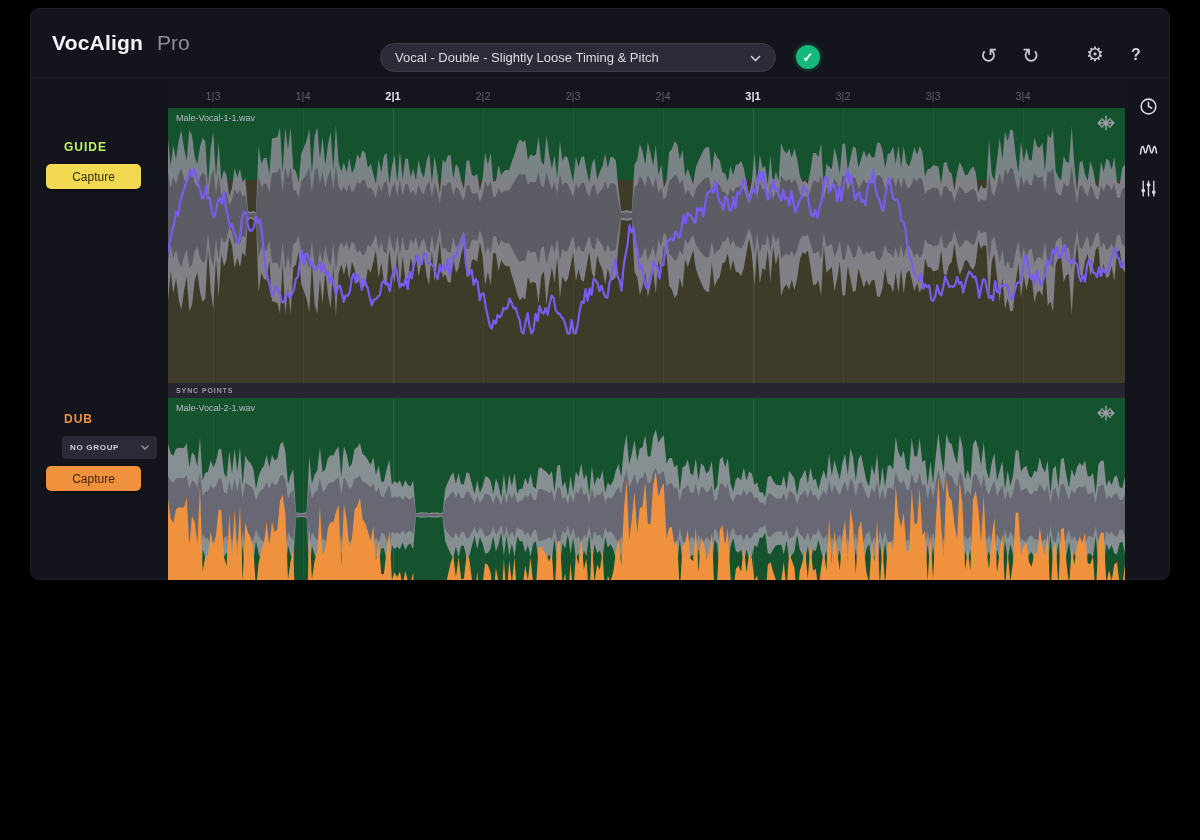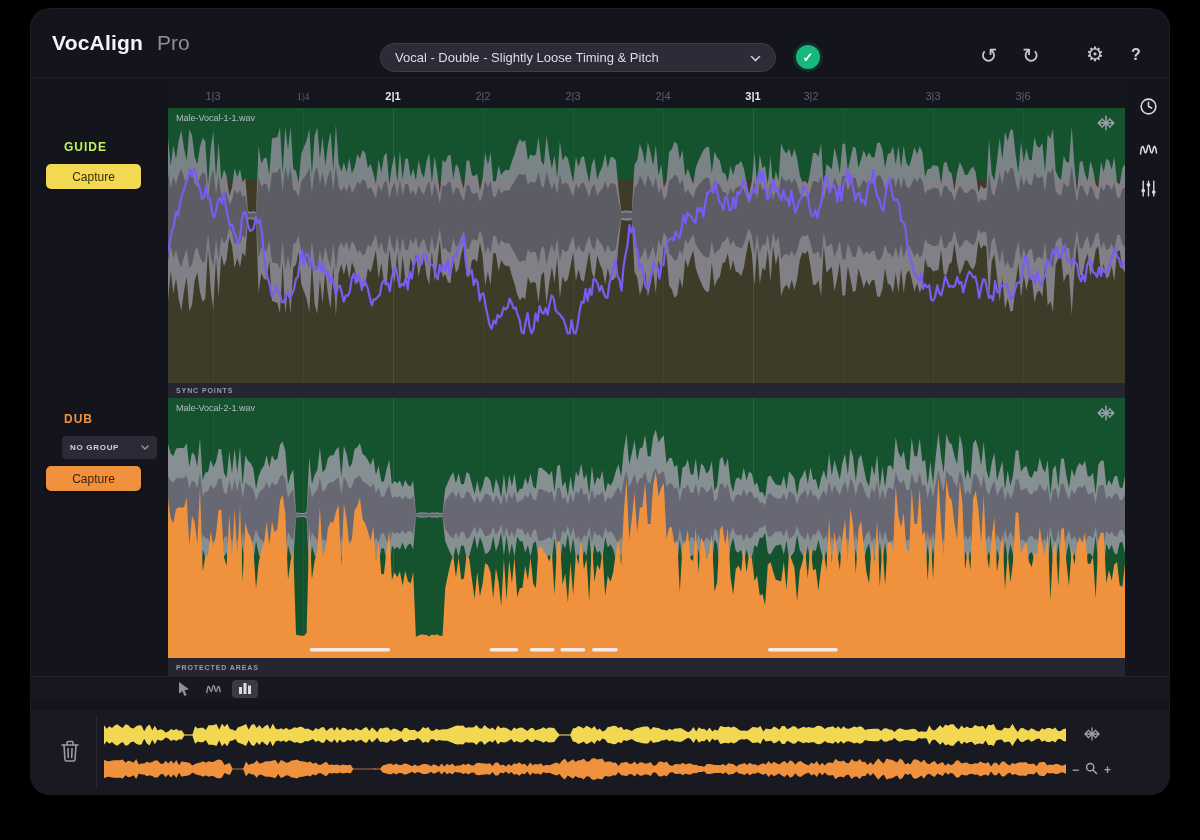--- a/index.html
+++ b/index.html
@@ -1,19 +1,19 @@
 <!DOCTYPE html>
 <html><head>
 <meta charset="utf-8">
 <style>
   *{box-sizing:border-box;margin:0;padding:0}
   html,body{width:1200px;height:840px}
   body{background:#000;font-family:"Liberation Sans",sans-serif;position:relative;overflow:hidden}
-  .window{position:absolute;left:30px;top:8px;width:1140px;height:787px;background:#14141c;
-    border-radius:20px;overflow:hidden;
+  .window{position:absolute;left:30px;top:8px;width:1140px;height:572px;background:#14141c;
+    border-radius:9px;overflow:hidden;
     box-shadow:0 25px 70px rgba(0,0,0,.9), inset 0 0 0 1px rgba(255,255,255,.045)}
 
   
   .topbar{position:absolute;top:0;left:0;width:100%;height:70px;border-bottom:1px solid rgba(255,255,255,.04)}
   .logo{position:absolute;left:22px;top:0;height:70px;display:flex;align-items:center;font-size:21px}
   .logo .name{color:#f4f4f8;font-weight:700;letter-spacing:.2px}
   .logo .edition{color:#8f8f9b;font-weight:400;margin-left:14px}
   .preset{position:absolute;left:350px;top:35px;width:396px;height:29px;background:#2c2c38;
     border:1px solid #3e3e4a;border-radius:15px;display:flex;align-items:center;justify-content:space-between;
     padding:0 14px;color:#dcdce4;font-size:13px;cursor:pointer;font-family:inherit}
@@ -113,29 +113,29 @@
       <svg width="8" height="5" viewBox="0 0 8 5" fill="none" stroke="#9a9aa6" stroke-width="1.3" stroke-linecap="round">
           <polyline points="1,1 4,4 7,1"></polyline>
         </svg>
     </span>
   </button>
   <button class="capture dub">Capture</button>
 
   <div class="tracks">
     <div class="ruler">
         <span class="ruler-label" style="left: 45px;">1|3</span>
-        <span class="ruler-label" style="left: 135px; font-family: Liberation Serif, serif;">1|4</span>
+        <span class="ruler-label" style="left: 135px;">1|4</span>
         <span class="ruler-label bold" style="left: 225px;">2|1</span>
         <span class="ruler-label" style="left: 315px;">2|2</span>
         <span class="ruler-label" style="left: 405px;">2|3</span>
         <span class="ruler-label" style="left: 495px; text-align: right;">2|4</span>
         <span class="ruler-label bold" style="left: 585px; text-align: right;">3|1</span>
-        <span class="ruler-label" style="left: 643px;">3|2</span>
+        <span class="ruler-label" style="left: 675px;">3|2</span>
         <span class="ruler-label" style="left: 765px;">3|3</span>
-        <span class="ruler-label" style="left: 855px;">3|6</span>
+        <span class="ruler-label" style="left: 855px;">3|4</span>
       </div>
 
     <div class="lane lane-guide">
       <span class="clip-name">Male-Vocal-1-1.wav</span>
       <svg viewBox="0 0 957 275">
           <rect x="0" y="72" width="957" height="204" fill="#3e3c28"></rect>
           <rect x="45" y="0" width="1" height="275" fill="#ffffff" fill-opacity="0.04"></rect>
           <rect x="135" y="0" width="1" height="275" fill="#ffffff" fill-opacity="0.04"></rect>
           <rect x="225" y="0" width="1" height="275" fill="#ffffff" fill-opacity="0.09"></rect>
           <rect x="315" y="0" width="1" height="275" fill="#ffffff" fill-opacity="0.04"></rect>

